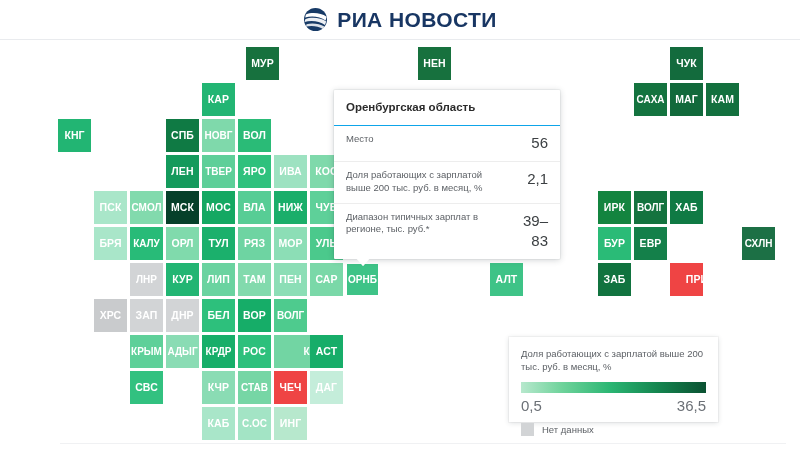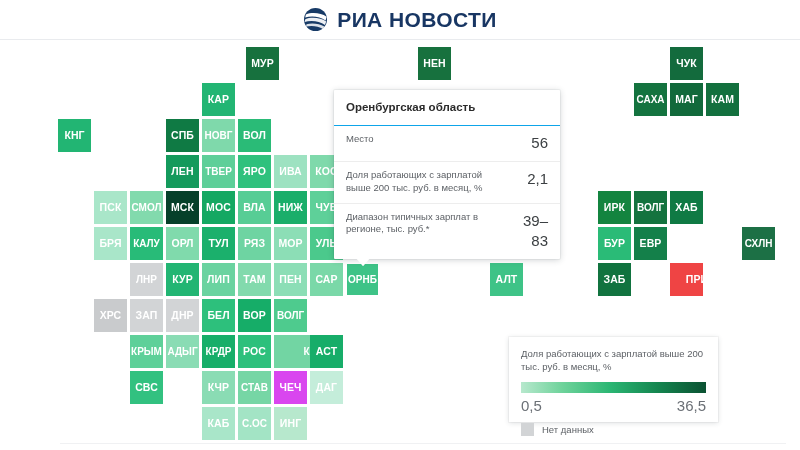--- a/index.html
+++ b/index.html
@@ -273,21 +273,21 @@
       </div>
       <div class="tile" style="left: 130px; top: 332px; background: rgb(50, 193, 128);">
         <span>СВС</span>
       </div>
       <div class="tile" style="left: 202px; top: 332px; background: rgb(138, 220, 180);">
         <span>КЧР</span>
       </div>
       <div class="tile small-label" style="left: 238px; top: 332px; background: rgb(118, 214, 165);">
         <span>СТАВ</span>
       </div>
-      <div class="tile" style="left: 274px; top: 332px; background: #d946ef;">
+      <div class="tile" style="left: 274px; top: 332px; background: #ef4444;">
         <span>ЧЕЧ</span>
       </div>
       <div class="tile" style="left: 310px; top: 332px; background: rgb(196, 237, 218);">
         <span>ДАГ</span>
       </div>
       <div class="tile" style="left: 202px; top: 368px; background: rgb(169, 230, 201);">
         <span>КАБ</span>
       </div>
       <div class="tile small-label" style="left: 238px; top: 368px; background: rgb(163, 228, 197);">
         <span>С.ОС</span>

